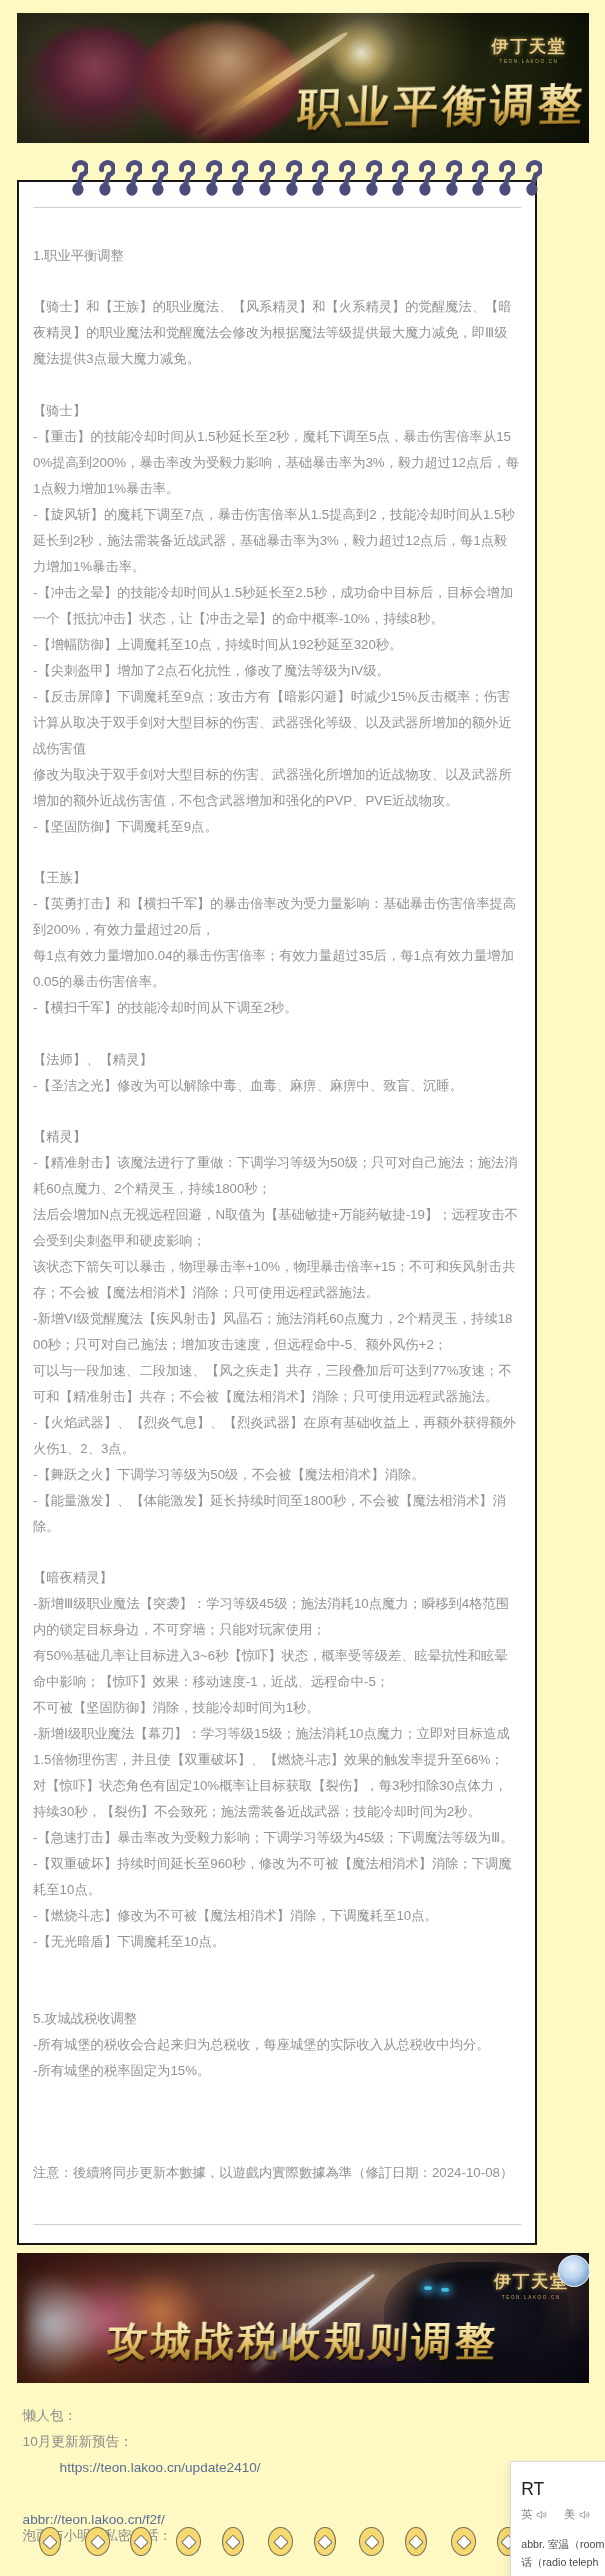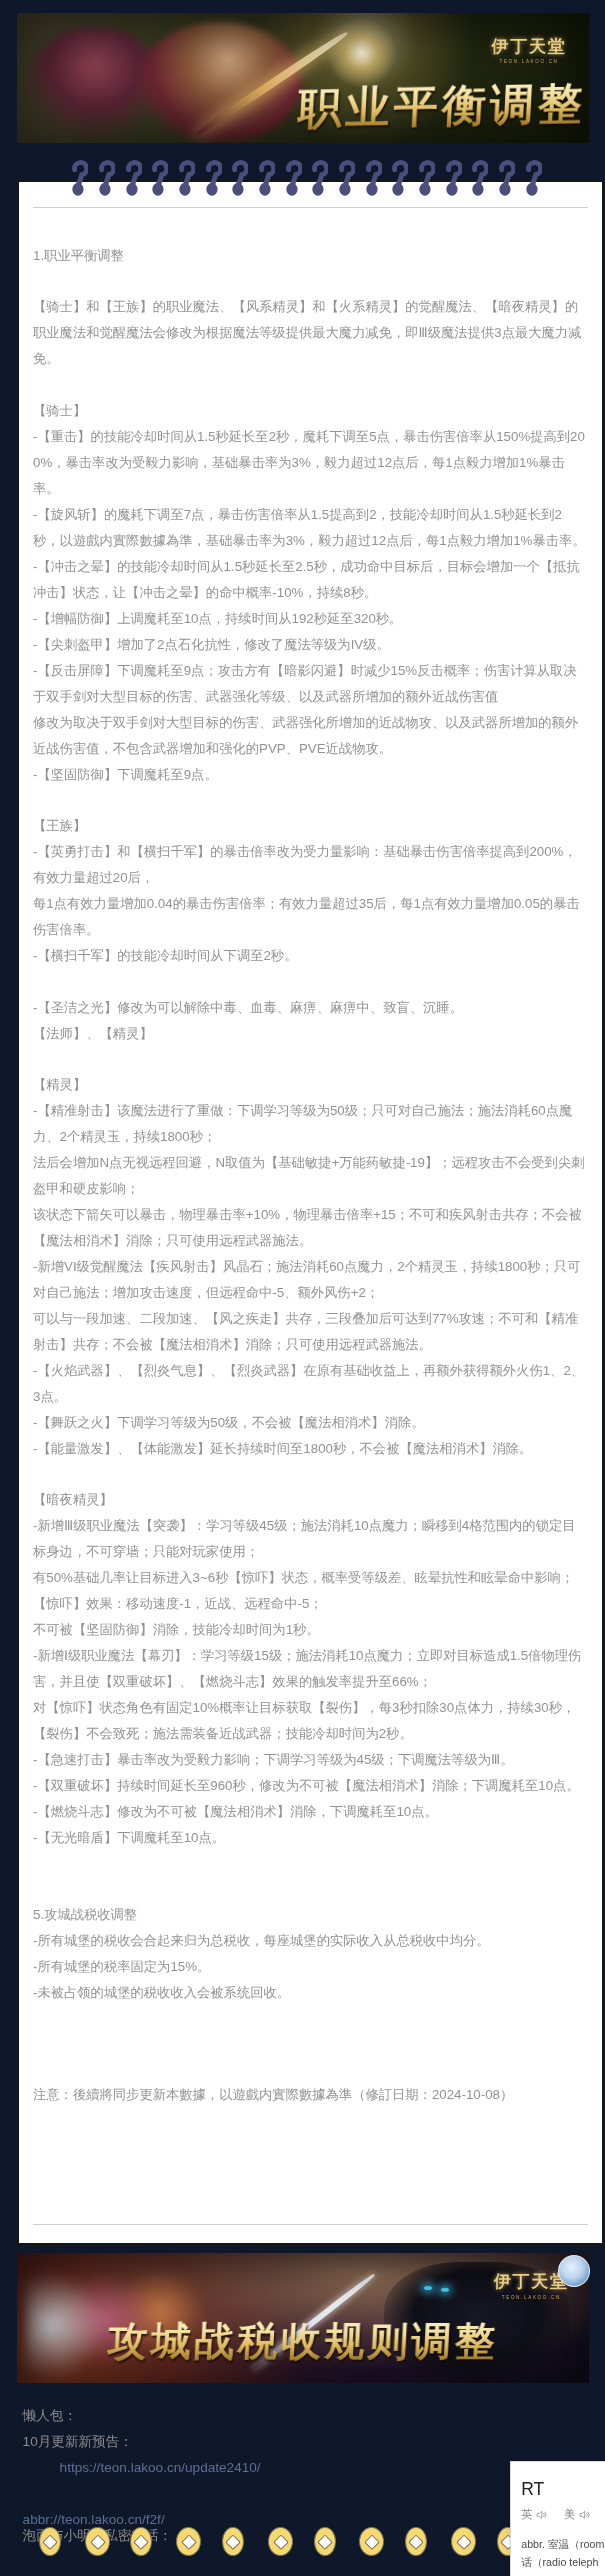--- a/index.html
+++ b/index.html
@@ -1,16 +1,16 @@
 <!DOCTYPE html>
 <html style="font-size:9px"><head>
 <meta charset="utf-8">
 <style>
   html,body{margin:0;padding:0;background:#ffffff;}
-  #page{position:relative;width:605px;height:2576px;background:#0f172a;overflow:hidden;
+  #page{position:relative;width:605px;height:2576px;background:#fef9c3;overflow:hidden;
         font-family:"Liberation Sans",sans-serif;}
 
   
   .banner{position:absolute;left:17px;width:572px;height:130px;overflow:hidden;}
   .banner::after{content:"";position:absolute;inset:0;box-shadow:inset 0 0 51px 14px rgba(0,0,0,.55);z-index:2;pointer-events:none;}
   .banner1{top:13px;
     background:
       radial-gradient(circle at 61% 20%, rgba(255,240,190,.55) 0%, rgba(255,210,110,.18) 14%, transparent 30%),
       linear-gradient(100deg,#4a452e 0%,#3a3c22 25%,#2c3118 52%,#20260f 76%,#171c0a 100%);}
   .banner2{top:2253px;
@@ -57,21 +57,21 @@
 
   .float-badge{position:absolute;left:558px;top:2255px;width:32px;height:32px;border-radius:50%;z-index:6;
     background:radial-gradient(circle at 42% 38%,#e4effb 0%,#bcd4ee 42%,#7aa3d0 72%,#4c79ae 100%);
     border:1.1px solid rgba(255,255,255,.75);box-sizing:border-box;}
 
   
   #rings{position:absolute;left:0;top:157px;width:605px;height:41px;z-index:5;}
   .ring{position:absolute;top:0;}
 
   
-  .doc{position:absolute;left:17px;top:180px;width:587px;height:2065px;background:#fff;
+  .doc{position:absolute;left:17px;top:180px;width:520px;height:2065px;background:#fff;
     border:2.3px solid #161616;box-sizing:border-box;}
   .doc-line{position:absolute;left:13.6px;right:13.6px;height:0.6px;background:#cfcfcf;}
   .doc-line.top{top:25px;}
   .doc-line.bottom{bottom:18px;}
   .doc-content{position:absolute;left:14px;right:15.3px;top:61px;}
   .para{margin:0;font-size:13.3px;line-height:26px;color:#929292;word-break:break-all;}
   .spacer{height:25.4px;}
 
   
   .f-line{position:absolute;left:22.6px;font-size:13.6px;line-height:26px;color:#8c8c8c;white-space:nowrap;}
@@ -110,35 +110,35 @@
 
   <div class="doc">
     <div class="doc-line top"></div>
     <div class="doc-content" id="doc-content">
         <p class="para">1.职业平衡调整</p>
         <div class="spacer"></div>
         <p class="para">【骑士】和【王族】的职业魔法、【风系精灵】和【火系精灵】的觉醒魔法、【暗夜精灵】的职业魔法和觉醒魔法会修改为根据魔法等级提供最大魔力减免，即Ⅲ级魔法提供3点最大魔力减免。</p>
         <div class="spacer"></div>
         <p class="para">【骑士】</p>
         <p class="para">-【重击】的技能冷却时间从1.5秒延长至2秒，魔耗下调至5点，暴击伤害倍率从150%提高到200%，暴击率改为受毅力影响，基础暴击率为3%，毅力超过12点后，每1点毅力增加1%暴击率。</p>
-        <p class="para">-【旋风斩】的魔耗下调至7点，暴击伤害倍率从1.5提高到2，技能冷却时间从1.5秒延长到2秒，以遊戲内實際數據為準，基础暴击率为3%，毅力超过12点后，每1点毅力增加1%暴击率。</p>
+        <p class="para">-【旋风斩】的魔耗下调至7点，暴击伤害倍率从1.5提高到2，技能冷却时间从1.5秒延长到2秒，施法需装备近战武器，基础暴击率为3%，毅力超过12点后，每1点毅力增加1%暴击率。</p>
         <p class="para">-【冲击之晕】的技能冷却时间从1.5秒延长至2.5秒，成功命中目标后，目标会增加一个【抵抗冲击】状态，让【冲击之晕】的命中概率-10%，持续8秒。</p>
         <p class="para">-【增幅防御】上调魔耗至10点，持续时间从192秒延至320秒。</p>
         <p class="para">-【尖刺盔甲】增加了2点石化抗性，修改了魔法等级为IV级。</p>
         <p class="para">-【反击屏障】下调魔耗至9点；攻击方有【暗影闪避】时减少15%反击概率；伤害计算从取决于双手剑对大型目标的伤害、武器强化等级、以及武器所增加的额外近战伤害值</p>
         <p class="para">修改为取决于双手剑对大型目标的伤害、武器强化所增加的近战物攻、以及武器所增加的额外近战伤害值，不包含武器增加和强化的PVP、PVE近战物攻。</p>
         <p class="para">-【坚固防御】下调魔耗至9点。</p>
         <div class="spacer"></div>
         <p class="para">【王族】</p>
         <p class="para">-【英勇打击】和【横扫千军】的暴击倍率改为受力量影响：基础暴击伤害倍率提高到200%，有效力量超过20后，</p>
         <p class="para">每1点有效力量增加0.04的暴击伤害倍率；有效力量超过35后，每1点有效力量增加0.05的暴击伤害倍率。</p>
         <p class="para">-【横扫千军】的技能冷却时间从下调至2秒。</p>
         <div class="spacer"></div>
+        <p class="para">【法师】、【精灵】</p>
         <p class="para">-【圣洁之光】修改为可以解除中毒、血毒、麻痹、麻痹中、致盲、沉睡。</p>
-        <p class="para">【法师】、【精灵】</p>
         <div class="spacer"></div>
         <p class="para">【精灵】</p>
         <p class="para">-【精准射击】该魔法进行了重做：下调学习等级为50级；只可对自己施法；施法消耗60点魔力、2个精灵玉，持续1800秒；</p>
         <p class="para">法后会增加N点无视远程回避，N取值为【基础敏捷+万能药敏捷-19】；远程攻击不会受到尖刺盔甲和硬皮影响；</p>
         <p class="para">该状态下箭矢可以暴击，物理暴击率+10%，物理暴击倍率+15；不可和疾风射击共存；不会被【魔法相消术】消除；只可使用远程武器施法。</p>
         <p class="para">-新增VI级觉醒魔法【疾风射击】风晶石；施法消耗60点魔力，2个精灵玉，持续1800秒；只可对自己施法；增加攻击速度，但远程命中-5、额外风伤+2；</p>
         <p class="para">可以与一段加速、二段加速、【风之疾走】共存，三段叠加后可达到77%攻速；不可和【精准射击】共存；不会被【魔法相消术】消除；只可使用远程武器施法。</p>
         <p class="para">-【火焰武器】、【烈炎气息】、【烈炎武器】在原有基础收益上，再额外获得额外火伤1、2、3点。</p>
         <p class="para">-【舞跃之火】下调学习等级为50级，不会被【魔法相消术】消除。</p>
         <p class="para">-【能量激发】、【体能激发】延长持续时间至1800秒，不会被【魔法相消术】消除。</p>
@@ -151,21 +151,20 @@
         <p class="para">对【惊吓】状态角色有固定10%概率让目标获取【裂伤】，每3秒扣除30点体力，持续30秒，【裂伤】不会致死；施法需装备近战武器；技能冷却时间为2秒。</p>
         <p class="para">-【急速打击】暴击率改为受毅力影响；下调学习等级为45级；下调魔法等级为Ⅲ。</p>
         <p class="para">-【双重破坏】持续时间延长至960秒，修改为不可被【魔法相消术】消除；下调魔耗至10点。</p>
         <p class="para">-【燃烧斗志】修改为不可被【魔法相消术】消除，下调魔耗至10点。</p>
         <p class="para">-【无光暗盾】下调魔耗至10点。</p>
         <div class="spacer"></div>
         <div class="spacer"></div>
         <p class="para">5.攻城战税收调整</p>
         <p class="para">-所有城堡的税收会合起来归为总税收，每座城堡的实际收入从总税收中均分。</p>
         <p class="para">-所有城堡的税率固定为15%。</p>
-        <p class="para">-未被占领的城堡的税收收入会被系统回收。</p>
         <div class="spacer"></div>
         <div class="spacer"></div>
         <div class="spacer"></div>
         <p class="para">注意：後續將同步更新本數據，以遊戲内實際數據為準（修訂日期：2024-10-08）</p>
       </div>
     <div class="doc-line bottom"></div>
   </div>
 
   <div id="rings">
       <svg class="ring" style="left:69px" width="19" height="41" viewBox="0 0 34 72">

